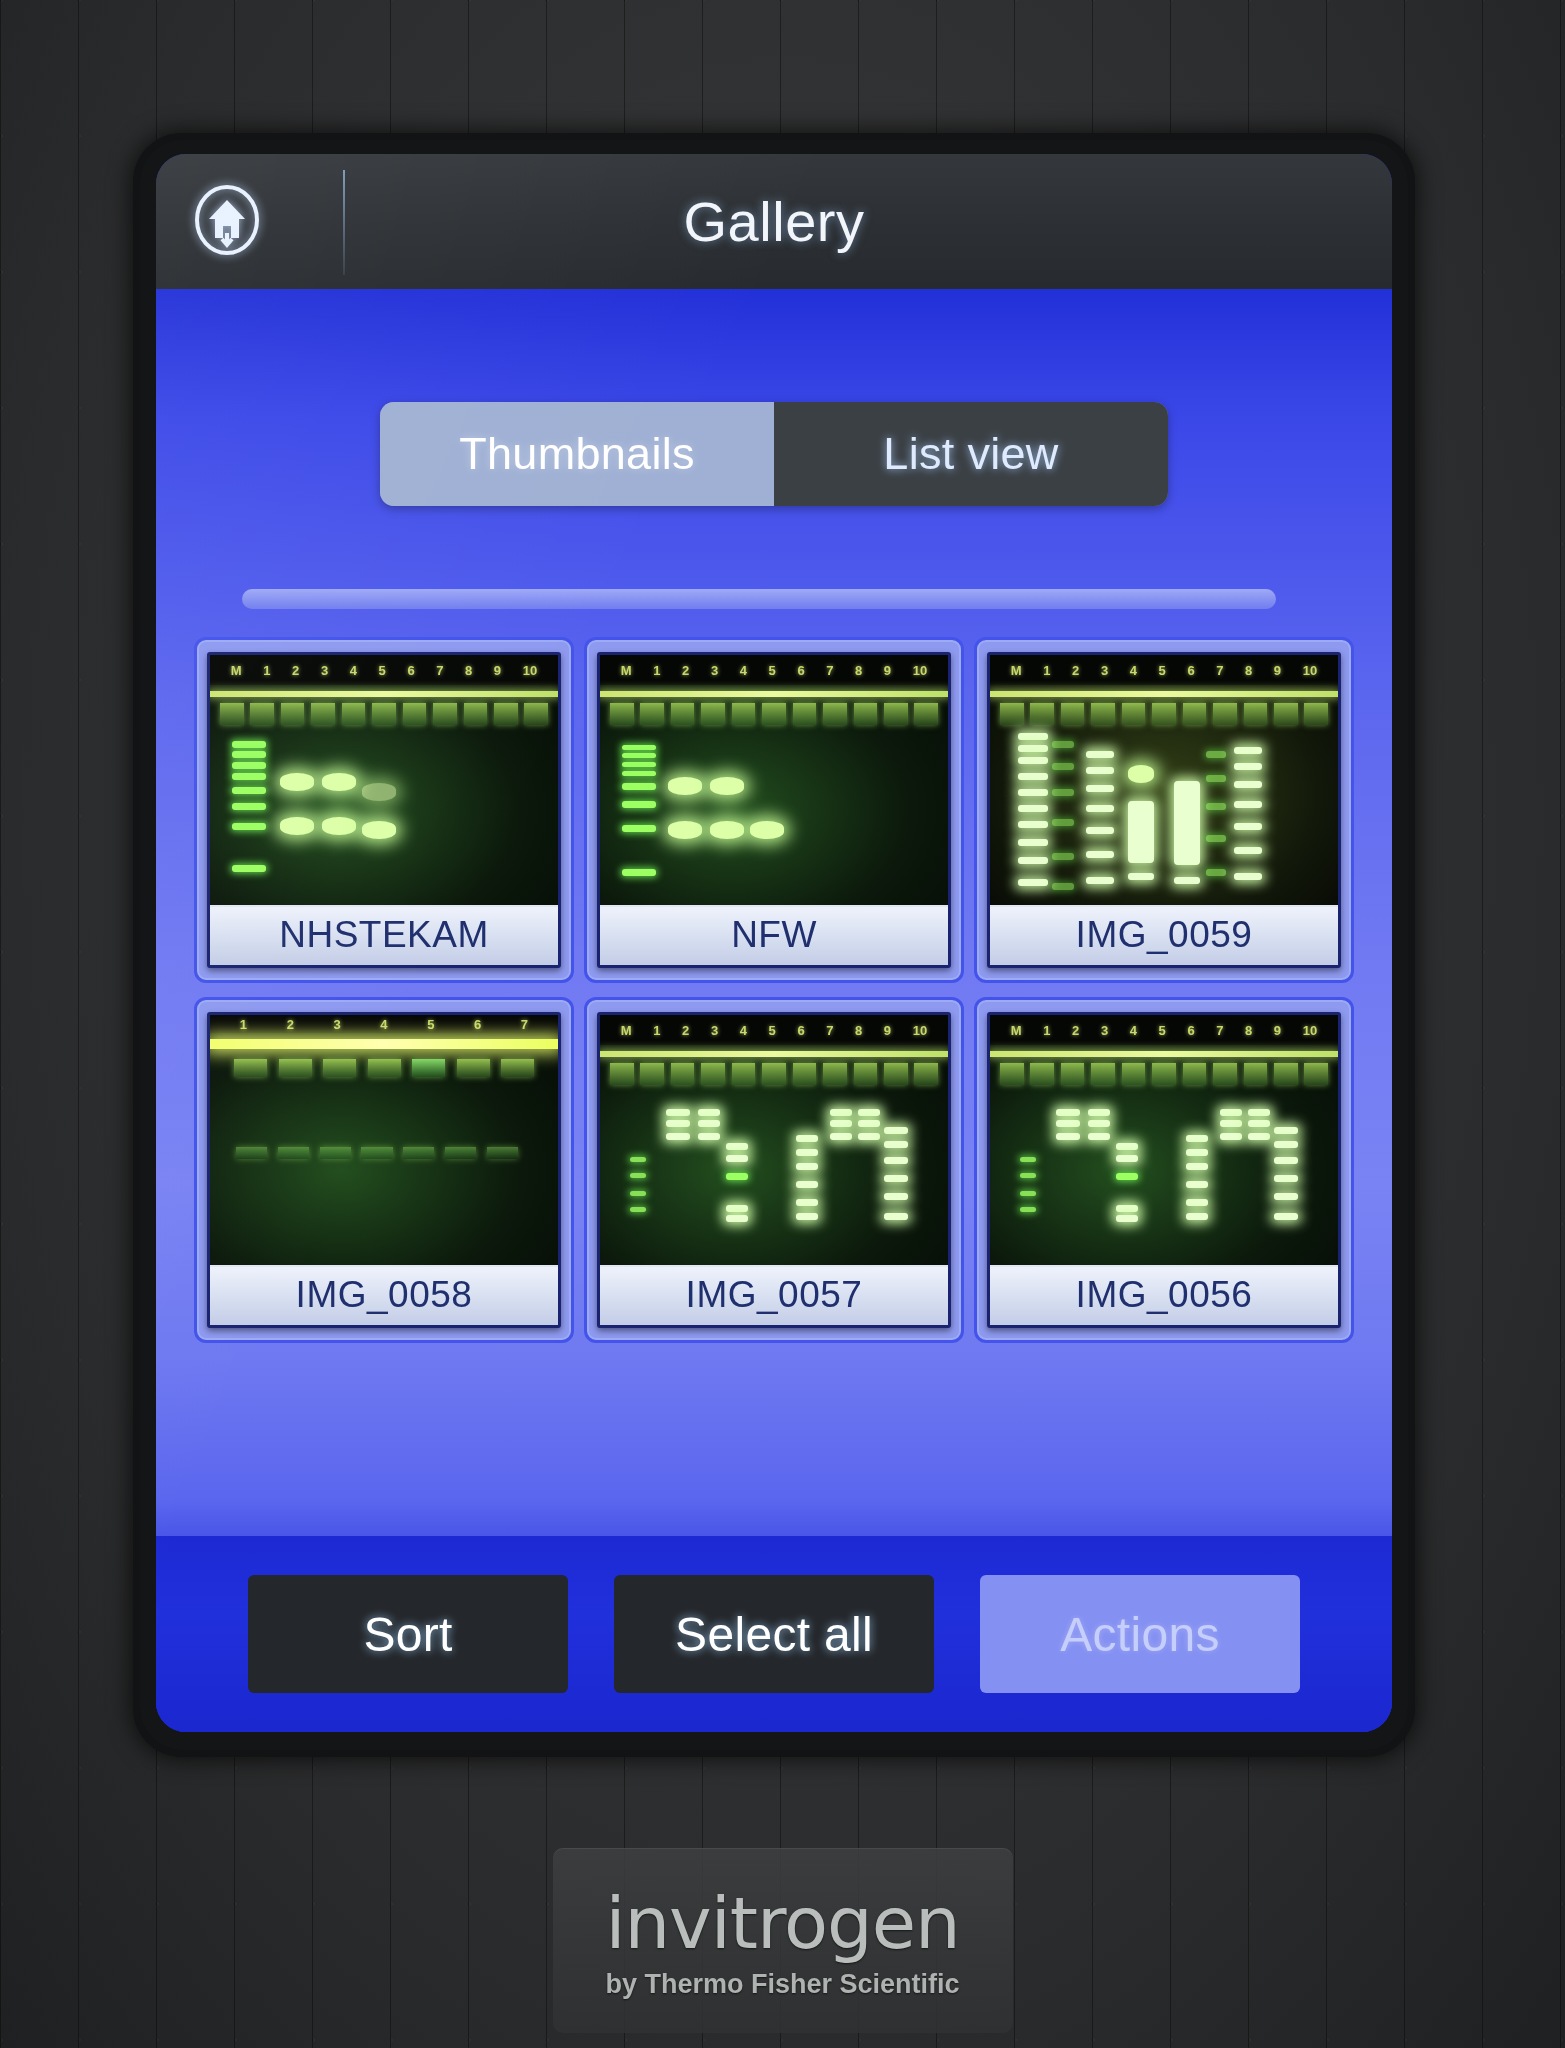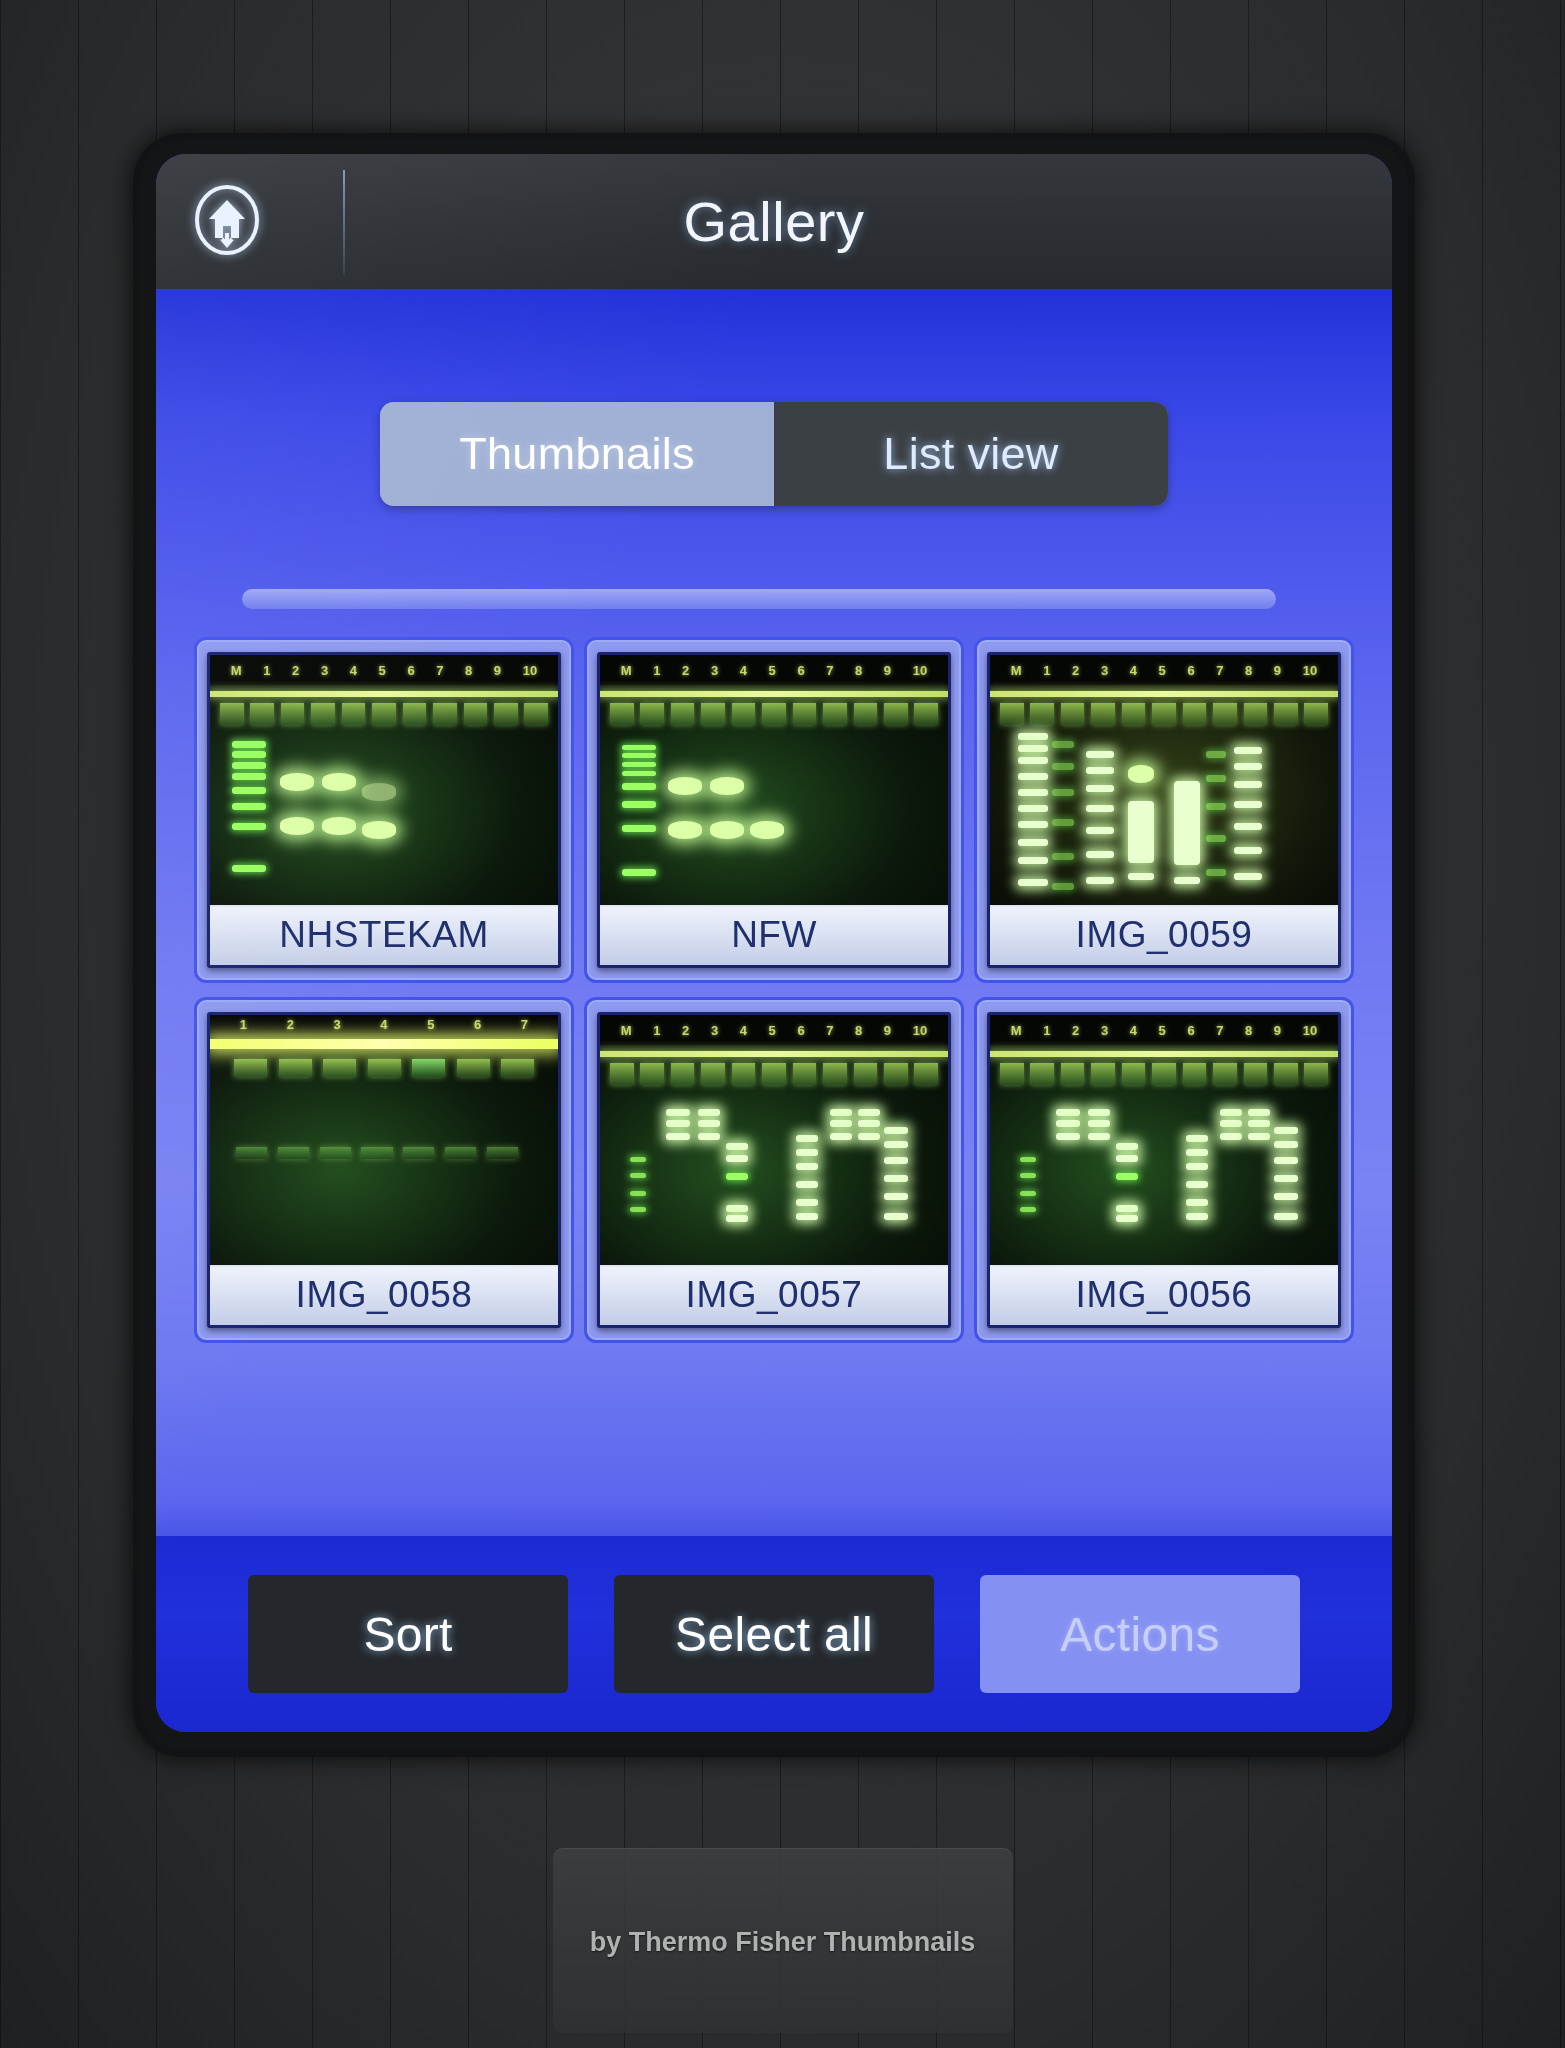--- a/index.html
+++ b/index.html
@@ -665,16 +665,17 @@
           <div class="fbtn enabled">Select all</div>
           <div class="fbtn disabled">Actions</div>
         </div>
 
       </div>
       <div id="glare"></div>
     </div>
   </div>
 
   <div id="brand">
-    <div id="brand-sub">by Thermo Fisher Thumbnails</div>
+    <div id="brand-name">invitrogen</div>
+    <div id="brand-sub">by Thermo Fisher Scientific</div>
   </div>
 
 </div>
 
 </body></html>

